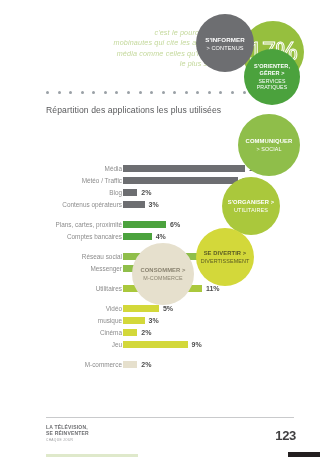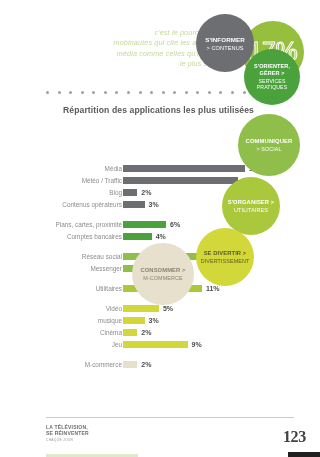--- a/index.html
+++ b/index.html
@@ -38,22 +38,22 @@
     font-weight:300;
     transform:translateY(-1px);
   }
 
   
   #dots { position:absolute; left:46px; top:91px; width:246px; height:4px; display:flex; justify-content:space-between; }
   #dots i { display:block; width:3px; height:3px; border-radius:50%; background:#9aa0a6; }
 
   
   #chart-title {
-    position:absolute; left:63px; top:105px;
-    font-size:8.6px; color:#58595b; letter-spacing:.1px;font-weight:bold;
+    position:absolute; left:46px; top:105px;
+    font-size:8.6px; color:#58595b; letter-spacing:.1px;
   }
 
   
   #chart { position:absolute; left:0; top:120px; width:320px; height:290px; }
 
   .row { position:absolute; left:0; width:320px; height:9px; }
   .row .lbl {
     position:absolute; right:198px; top:0; width:120px;
     text-align:right;
     font-size:6.4px; line-height:9px; color:#8c8c8c;
@@ -99,22 +99,22 @@
   
   #footer { position:absolute; left:0; top:410px; width:320px; height:47px; }
   #footer-rule { position:absolute; left:46px; top:7px; width:248px; height:1px; background:#c9cacc; }
   #logo {
     position:absolute; left:46px; top:14px;
     font-size:5px; line-height:6.2px; font-weight:bold;
     color:#6d6e71; letter-spacing:.2px;
   }
   #logo .sub { font-weight:normal; font-size:3.3px; letter-spacing:.3px; color:#9a9b9e; margin-top:.5px; }
   #page-num {
-    position:absolute; right:14px; top:18px;
-    font-size:16px; font-weight:bold; color:#414042; letter-spacing:-.3px;font-family:Liberation Serif, serif;
+    position:absolute; right:24px; top:18px;
+    font-size:13px; font-weight:bold; color:#414042; letter-spacing:-.3px;
   }
   #corner { position:absolute; right:0; top:42px; width:32px; height:7px; background:#231f20; }
   #green-swatch { position:absolute; left:46px; top:44px; width:92px; height:13px; background:#dfe9cb; }
 </style>
 </head>
 <body>
 
 <div id="header">
   <div id="kicker">
       <div>c'est le pourcentage de</div>

